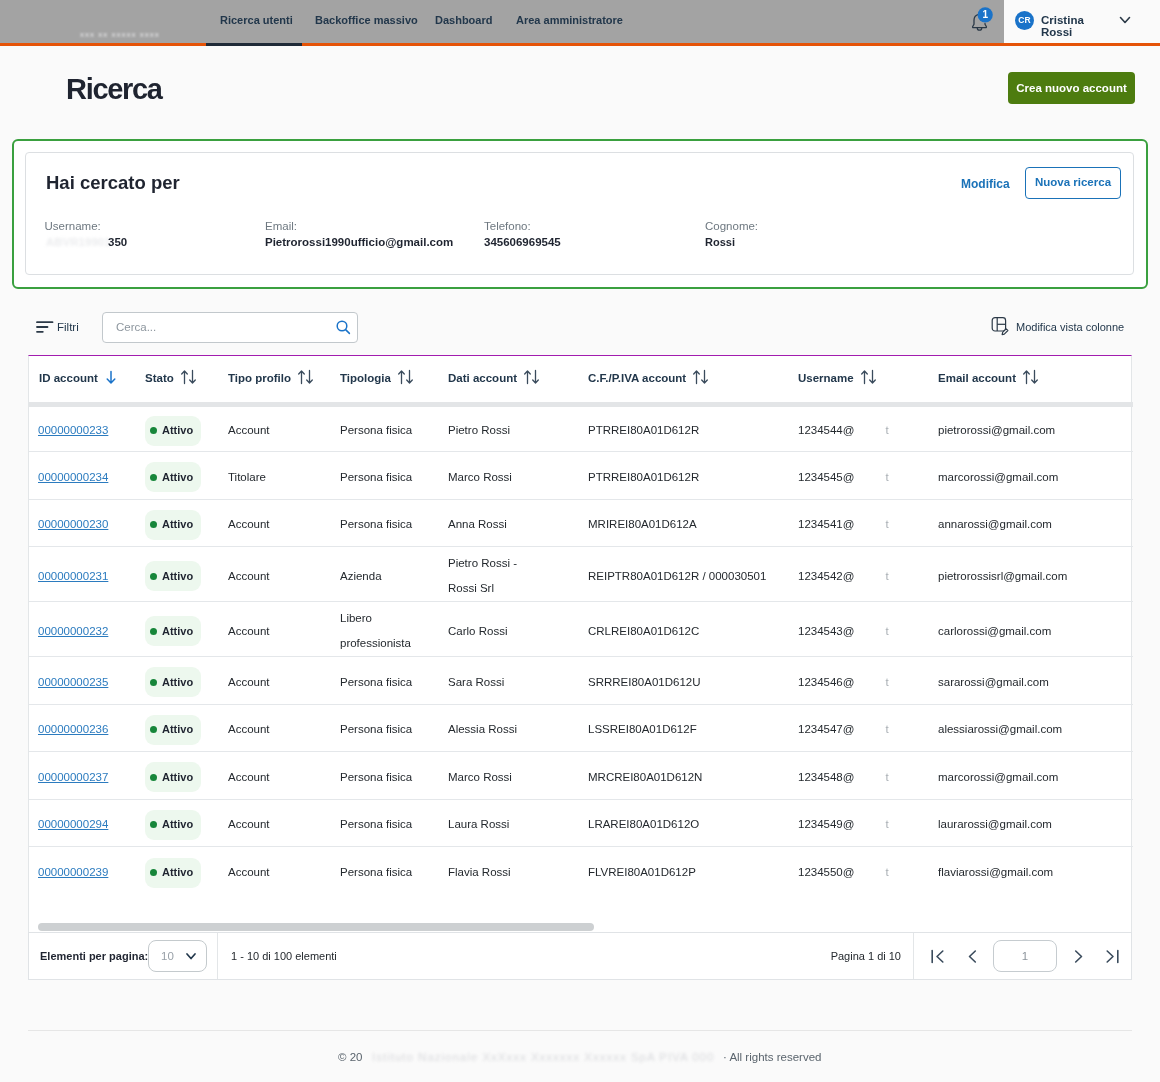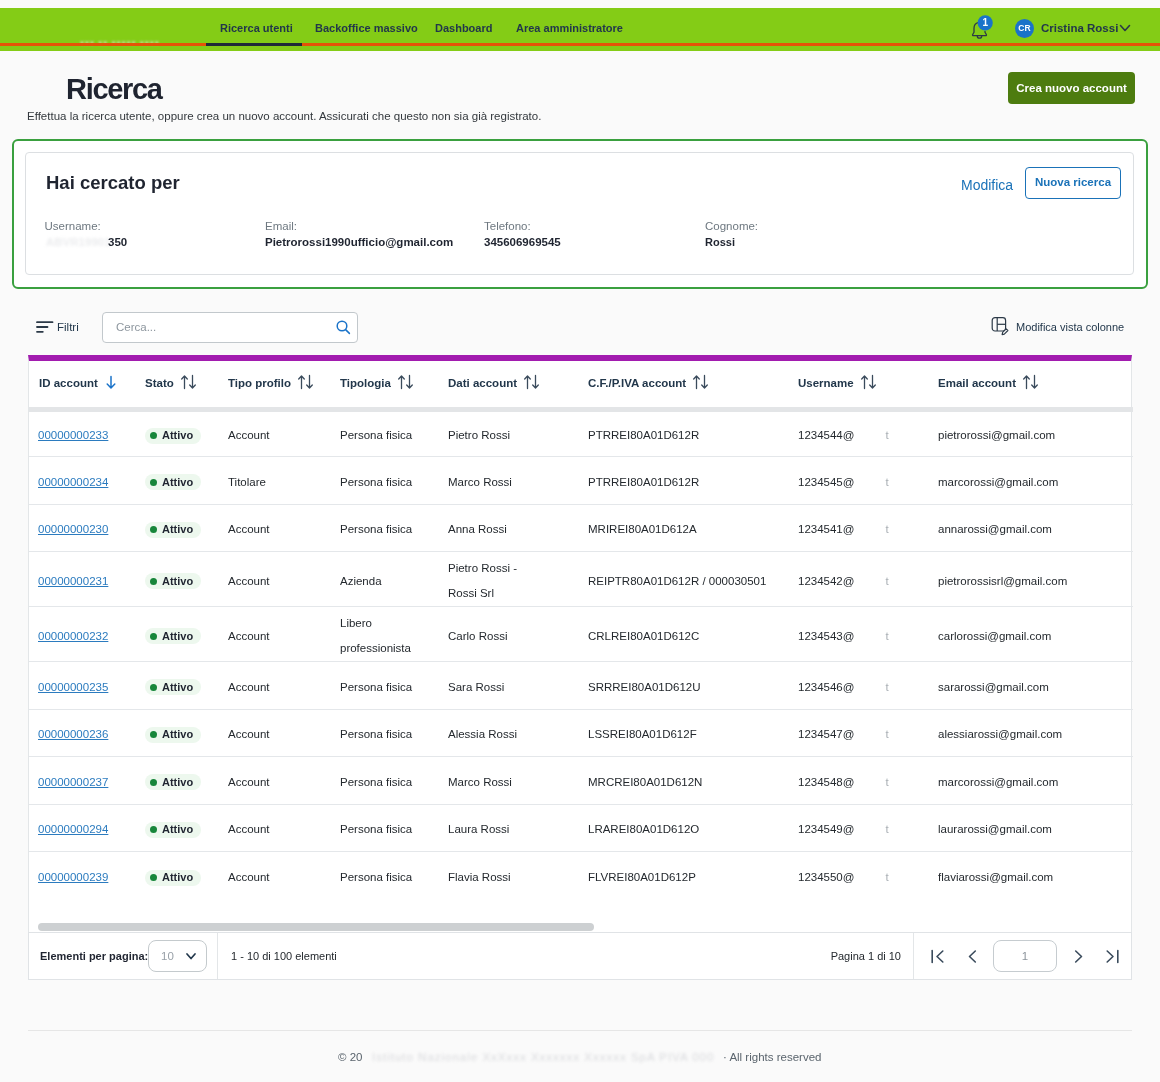--- a/index.html
+++ b/index.html
@@ -1,33 +1,33 @@
 <!DOCTYPE html>
 <html><head>
 <meta charset="utf-8">
 <style>
   * { margin:0; padding:0; box-sizing:border-box; }
   html,body { width:1160px; height:1082px; background:#fafafa; font-family:"Liberation Sans", sans-serif; }
   #page { position:relative; width:1160px; height:1082px; overflow:hidden; }
   .abs { position:absolute; }
   
-  #hdr { position:absolute; left:0; top:8px; width:1160px; height:43px; background:#84cc16; }
+  #hdr { position:absolute; left:0; top:0; width:1004px; height:43px; background:#a3a3a3; }
   #hdr-orange { position:absolute; left:0; top:43px; width:1160px; height:3px; background:#e55307; }
   #hdr-dark { position:absolute; left:206px; top:43px; width:96px; height:3px; background:#1f2a37; }
   .nav { position:absolute; top:14px; font-size:11px; font-weight:600; color:#22374b; white-space:nowrap; }
   
   #tbl { border-collapse:collapse; table-layout:fixed; width:1104px; }
   #tbl th { text-align:left; font-size:11.5px; font-weight:700; color:#22374b; height:48px; vertical-align:middle; padding:0 0 3px 0; border-bottom:5px solid #e3e5e7; white-space:nowrap; }
   #tbl th svg { vertical-align:-3px; }
   #tbl td { font-size:11.5px; color:#24292e; height:47.5px; vertical-align:middle; padding:4px 0 0 0; border-bottom:1px solid #e4e7ea; line-height:25px; }
   #tbl tbody tr:last-child td { border-bottom:none; }
   .updown { margin-left:6px; vertical-align:-3px; }
   .lnk { color:#2b7bbf; text-decoration:underline; }
   .tgray { color:#aab0b5; margin-left:31px; }
-  .pill { display:inline-flex; align-items:center; height:16px; border-radius:9px; background:#edf8ee; padding:0 8px 0 5px; font-size:11px; font-weight:700; color:#1f2430; }
+  .pill { display:inline-flex; align-items:center; height:30px; border-radius:9px; background:#edf8ee; padding:0 8px 0 5px; font-size:11px; font-weight:700; color:#1f2430; }
   .dot { width:7px; height:7px; border-radius:50%; background:#17863a; margin-right:5px; }
 </style>
 </head>
 <body>
 <div id="page">
 
   <div id="hdr">
     <div class="abs" style="left:80px; top:30px; font-size:8px; letter-spacing:1px; color:#ededef; filter:blur(1.2px);">xxx xx xxxxx xxxx</div>
     <div class="nav" style="left:220px; font-weight:700;">Ricerca utenti</div>
     <div class="nav" style="left:315px;">Backoffice massivo</div>
@@ -43,27 +43,26 @@
     <div class="abs" style="left:1015px; top:11px; width:19px; height:19px; border-radius:50%; background:#1a73c9; color:#fff; font-size:8.5px; font-weight:bold; text-align:center; line-height:19px;">CR</div>
     <div class="abs" style="left:1041px; top:14px; font-size:11.5px; font-weight:700; color:#22374b;">Cristina Rossi</div>
     <svg class="abs" style="left:1119px; top:16px;" width="12" height="9" viewBox="0 0 12 9">
         <path d="M1.5 1.5 L6 6.5 L10.5 1.5" fill="none" stroke="#2b3947" stroke-width="1.6" stroke-linecap="round" stroke-linejoin="round"></path>
       </svg>
   </div>
   <div id="hdr-orange"></div>
   <div id="hdr-dark"></div>
 
   <div class="abs" style="left:26px; top:74.5px; font-size:29px; line-height:1; letter-spacing:-1.3px; font-weight:700; color:#1f2430;margin-left:40px;">Ricerca</div>
-  <div class="abs" style="left:27px; top:110px; font-size:11.5px; color:#33383d;">Effettua la ricerca utente, oppure crea un nuovo account. Assicurati che questo non sia già registrato.</div>
   <div class="abs" style="left:1008px; top:72px; width:127px; height:32px; background:#4d7c0f; border-radius:4px; color:#fff; font-size:11.5px; font-weight:600; text-align:center; line-height:32px;">Crea nuovo account</div>
 
   <div class="abs" style="left:12px; top:139px; width:1136px; height:150px; border:2px solid #3aa03f; border-radius:6px; background:#fff;"></div>
   <div class="abs" style="left:25px; top:152px; width:1109px; height:123px; border:1px solid #dcdfe2; border-radius:4px; background:#fff;"></div>
   <div class="abs" style="left:46px; top:172px; font-size:18.5px; font-weight:700; color:#1f2430;">Hai cercato per</div>
-  <div class="abs" style="left:961px; top:177px; font-size:14px; font-weight:400; color:#1a72b8;">Modifica</div>
+  <div class="abs" style="left:961px; top:177px; font-size:12px; font-weight:700; color:#1a72b8;">Modifica</div>
   <div class="abs" style="left:1025px; top:167px; width:96px; height:32px; border:1.5px solid #1a72b8; border-radius:4px; color:#1a72b8; font-size:11.5px; font-weight:700; text-align:center; line-height:29px; background:#fff;">Nuova ricerca</div>
   <div class="abs" style="left:44.5px; top:220px; font-size:11.5px; color:#6e7880;">Username:</div>
   <div class="abs" style="left:265px; top:220px; font-size:11.5px; color:#6e7880;">Email:</div>
   <div class="abs" style="left:484px; top:220px; font-size:11.5px; color:#6e7880;">Telefono:</div>
   <div class="abs" style="left:705px; top:220px; font-size:11.5px; color:#6e7880;">Cognome:</div>
   <div class="abs" style="left:46px; top:236px; font-size:11.5px; font-weight:700; color:#ebecee; filter:blur(1.8px);">ABVR19901</div>
   <div class="abs" style="left:108px; top:236px; font-size:11.5px; font-weight:700; color:#1f2430;">350</div>
   <div class="abs" style="left:265px; top:236px; font-size:11.5px; font-weight:700; color:#1f2430;">Pietrorossi1990ufficio@gmail.com</div>
   <div class="abs" style="left:484px; top:236px; font-size:11.5px; font-weight:700; color:#1f2430;">345606969545</div>
   <div class="abs" style="left:705px; top:236px; font-size:11px; font-weight:700; color:#1f2430;">Rossi</div>
@@ -81,21 +80,21 @@
     <path d="M10.6 10.6 L14.4 14.4" stroke="#1a73c9" stroke-width="1.5" stroke-linecap="round"></path>
   </svg>
   <svg class="abs" style="left:991px; top:316px;" width="20" height="20" viewBox="0 0 20 20">
     <rect x="1.2" y="1.6" width="13.4" height="13.4" rx="2.8" fill="none" stroke="#2b3947" stroke-width="1.2"></rect>
     <path d="M6.2 1.6 V15" stroke="#2b3947" stroke-width="1.2"></path>
     <path d="M6.2 8.3 H14.6" stroke="#2b3947" stroke-width="1.2"></path>
     <path d="M11.6 16.4 L15.2 12.8 L16.9 14.5 L13.3 18.1 L11.1 18.6 Z" fill="#fafafa" stroke="#2b3947" stroke-width="1.1" stroke-linejoin="round"></path>
   </svg>
   <div class="abs" style="left:1016px; top:321px; font-size:11px; color:#22374b;">Modifica vista colonne</div>
 
-  <div id="tablewrap" class="abs" style="left:28px; top:355px; width:1104px; height:577px; background:#fff; border-left:1px solid #e3e6e8; border-right:1px solid #e3e6e8; border-top:6px solid #a21caf;">
+  <div id="tablewrap" class="abs" style="left:28px; top:355px; width:1104px; height:577px; background:#fff; border-left:1px solid #e3e6e8; border-right:1px solid #e3e6e8; border-top:1px solid #a21caf;">
   <table id="tbl">
     <colgroup>
       <col style="width:116px">
           <col style="width:83px">
           <col style="width:112px">
           <col style="width:108px">
       <col style="width:140px">
           <col style="width:210px">
           <col style="width:140px">
           <col style="width:195px">

